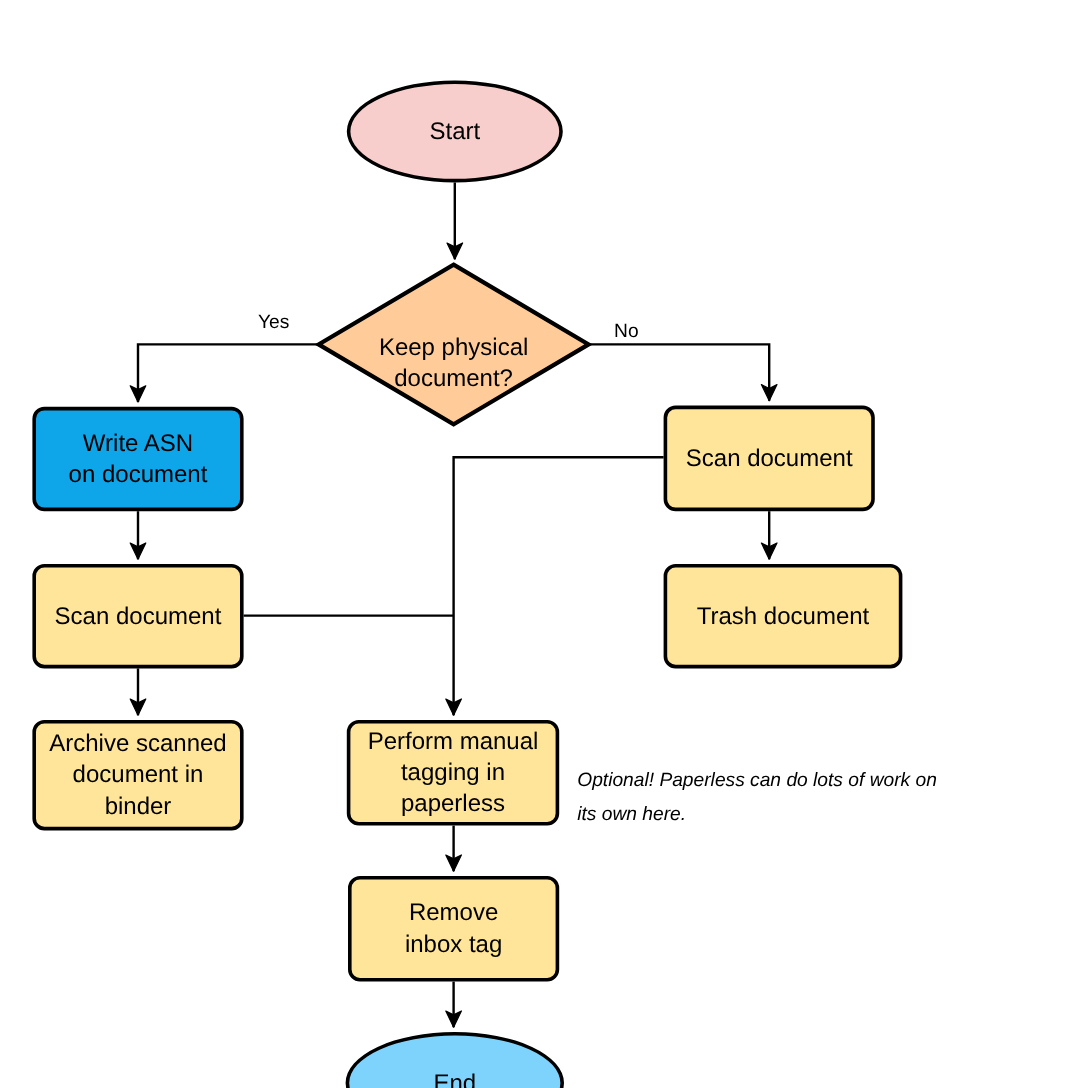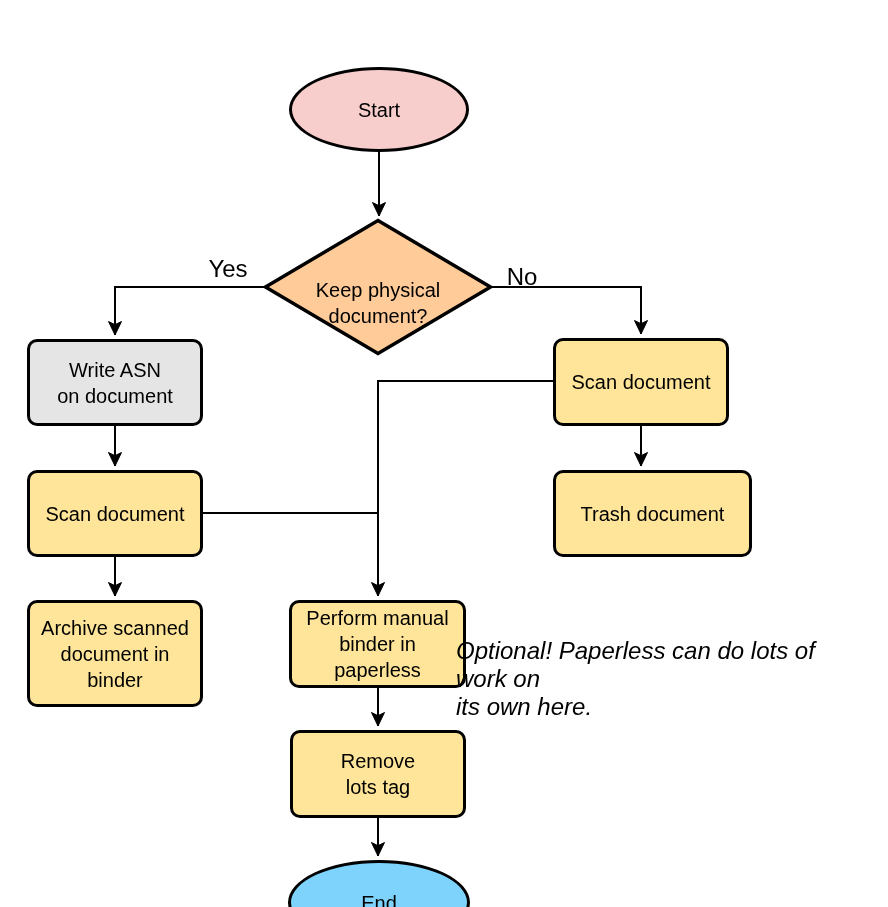--- a/index.html
+++ b/index.html
@@ -34,48 +34,48 @@
     display: flex;
     align-items: center;
     justify-content: center;
     text-align: center;
     font-size: 20px;
     line-height: 26px;
     white-space: pre-line;
   }
   .edge-label {
     position: absolute;
-    font-size: 24px;
+    font-size: 16px;
     line-height: 22px;
     text-align: center;
   }
   .annotation {
     position: absolute;
-    left: 456px;
+    left: 481px;
     top: 589px;
     width: 402px;
-    font-size: 24px;
+    font-size: 16px;
     line-height: 28px;
     font-style: italic;
     white-space: pre-line;
   }
   .bottom-divider {
     position: absolute;
     left: 0;
     top: 901px;
     width: 888px;
     height: 2px;
     background: #edf0f2;
   }
   
   .n-start   { left: 289px; top: 19px;  width: 180px; height: 85px; }
   .n-end     { left: 288px; top: 812px; width: 182px; height: 85px; }
   .n-write   { left: 27px;  top: 291px; width: 176px; height: 87px; }
   .n-scan-l  { left: 27px;  top: 422px; width: 176px; height: 87px; }
-  .n-archive { left: 27px;  top: 552px; width: 176px; height: 107px; }
+  .n-archive { left: 27px;  top: 552px; width: 176px; height: 92px; }
   .n-scan-r  { left: 553px; top: 290px; width: 176px; height: 88px; }
   .n-trash   { left: 553px; top: 422px; width: 199px; height: 87px; }
   .n-tag     { left: 289px; top: 552px; width: 177px; height: 88px; }
   .n-remove  { left: 290px; top: 682px; width: 176px; height: 88px; }
   .l-decision { left: 288px; top: 226px; width: 180px; height: 58px; }
   .l-yes { left: 202px; top: 210px; width: 52px; }
   .l-no  { left: 498px; top: 218px; width: 48px; }
 </style>
 </head>
 <body>
@@ -112,21 +112,21 @@
   <div class="node terminal n-end" style="background-color: #7dd3fc;">
     <span>End</span>
   </div>
 
   <div class="shape-label l-decision">Keep physical
 document?</div>
 
   <div class="edge-label l-yes">Yes</div>
   <div class="edge-label l-no">No</div>
 
-  <div class="node process n-write" style="background-color: #e5e5e5;">
+  <div class="node process n-write" style="background-color: #0ea5e9;">
     <span>Write ASN
 on document</span>
   </div>
 
   <div class="node process n-scan-l" style="background-color: rgb(255, 229, 153);">
     <span>Scan document</span>
   </div>
 
   <div class="node process n-archive" style="background-color: rgb(255, 229, 153);">
     <span>Archive scanned
@@ -137,27 +137,27 @@
   <div class="node process n-scan-r" style="background-color: rgb(255, 229, 153);">
     <span>Scan document</span>
   </div>
 
   <div class="node process n-trash" style="background-color: rgb(255, 229, 153);">
     <span>Trash document</span>
   </div>
 
   <div class="node process n-tag" style="background-color: rgb(255, 229, 153);">
     <span>Perform manual
-binder in
+tagging in
 paperless</span>
   </div>
 
   <div class="node process n-remove" style="background-color: rgb(255, 229, 153);">
     <span>Remove
-lots tag</span>
+inbox tag</span>
   </div>
 
   <div class="annotation">Optional! Paperless can do lots of work on
 its own here.</div>
 
   <div class="bottom-divider"></div>
 
 </div>
 
 </body></html>

